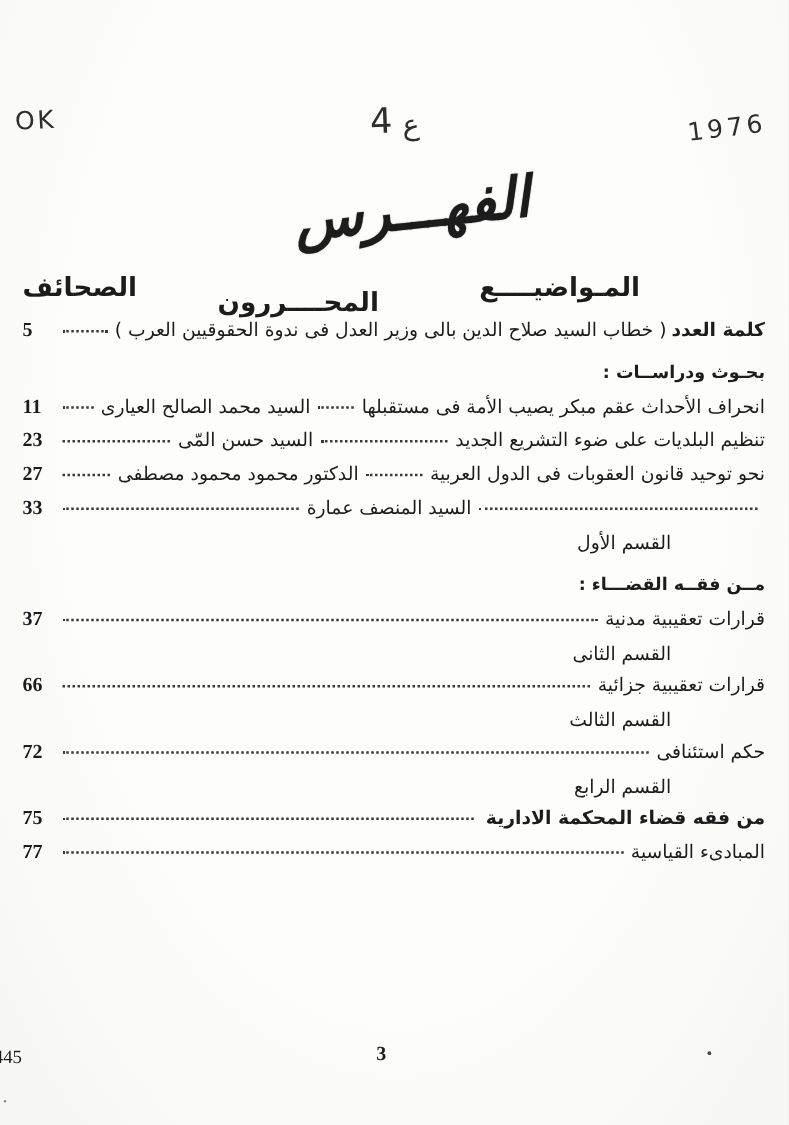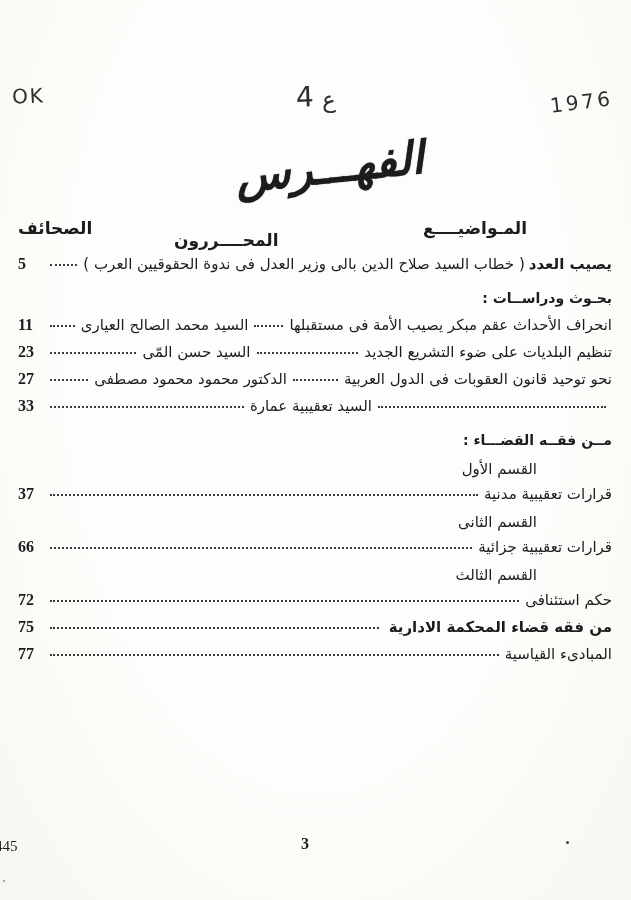--- a/index.html
+++ b/index.html
@@ -22,21 +22,21 @@
   
   .title-wrap{position:absolute;top:142px;left:0;width:100%;text-align:center;}
   .title-callig{
     display:inline-block;
     font-size:45px;font-weight:bold;font-style:italic;
     transform:rotate(-6deg) translateX(14px);
     letter-spacing:-1px;
     text-shadow:0 0 1px rgba(0,0,0,.55);
   }
   
-  .cols{position:absolute;top:218px;left:18px;right:4px;height:22px;font-weight:bold;font-size:17px;}
+  .cols{position:absolute;top:218px;left:18px;right:19px;height:22px;font-weight:bold;font-size:21px;}
   .col-pages{position:absolute;left:0;top:0;}
   .col-editors{position:absolute;left:156px;top:0;margin-top:12px;}
   .col-topics{position:absolute;right:100px;top:0;}
   
   .toc{position:absolute;top:255px;left:18px;right:19px;}
   .row{display:flex;direction:rtl;align-items:baseline;height:20px;font-size:15px;white-space:nowrap;margin:0 0 7px 0;}
   .row.heading{font-weight:bold;font-size:14px;margin:15px 0 6px 0;}
   .row.subheading{padding-right:75px;margin:8px 0 5px 0;}
   .t-bold{font-weight:bold;margin-left:4px;}
   .author{font-weight:normal;}
@@ -65,21 +65,21 @@
   </div>
 
   <div class="cols">
     <span class="col-pages">الصحائف</span>
     <span class="col-editors">المحــــررون</span>
     <span class="col-topics">المـواضيــــع</span>
   </div>
 
   <div class="toc" id="toc">
       <div class="row entry">
-    <span class="t-bold">يصيب العدد</span>
+    <span class="t-bold">كلمة العدد</span>
     <span class="t">( خطاب السيد صلاح الدين بالى وزير العدل فى ندوة الحقوقيين العرب )</span>
     <span class="dots"></span>
 
     <span class="page-num">5</span>
   </div>
       <div class="row heading">
     <span class="h-text">بحـوث ودراســات :</span>
   </div>
       <div class="row entry">
 
@@ -101,29 +101,29 @@
 
     <span class="t">نحو توحيد قانون العقوبات فى الدول العربية</span>
     <span class="dots"></span>
     <span class="author">الدكتور محمود محمود مصطفى</span>
     <span class="dots dots2"></span>
     <span class="page-num">27</span>
   </div>
       <div class="row entry">
 
     <span class="dots"></span>
-    <span class="author">السيد تعقيبية عمارة</span>
+    <span class="author">السيد المنصف عمارة</span>
     <span class="dots dots2"></span>
     <span class="page-num">33</span>
   </div>
+      <div class="row subheading">
+    <span class="s-text">القسم الأول</span>
+  </div>
       <div class="row heading">
     <span class="h-text">مــن فقــه القضـــاء :</span>
-  </div>
-      <div class="row subheading">
-    <span class="s-text">القسم الأول</span>
   </div>
       <div class="row entry">
 
     <span class="t">قرارات تعقيبية مدنية</span>
     <span class="dots"></span>
 
     <span class="page-num">37</span>
   </div>
       <div class="row subheading">
     <span class="s-text">القسم الثانى</span>
@@ -138,20 +138,23 @@
       <div class="row subheading">
     <span class="s-text">القسم الثالث</span>
   </div>
       <div class="row entry">
 
     <span class="t">حكم استئنافى</span>
     <span class="dots"></span>
 
     <span class="page-num">72</span>
   </div>
+      <div class="row subheading">
+    <span class="s-text">القسم الرابع</span>
+  </div>
       <div class="row entry">
     <span class="t-bold">من فقه قضاء المحكمة الادارية</span>
 
     <span class="dots"></span>
 
     <span class="page-num">75</span>
   </div>
       <div class="row entry">
 
     <span class="t">المبادىء القياسية</span>

